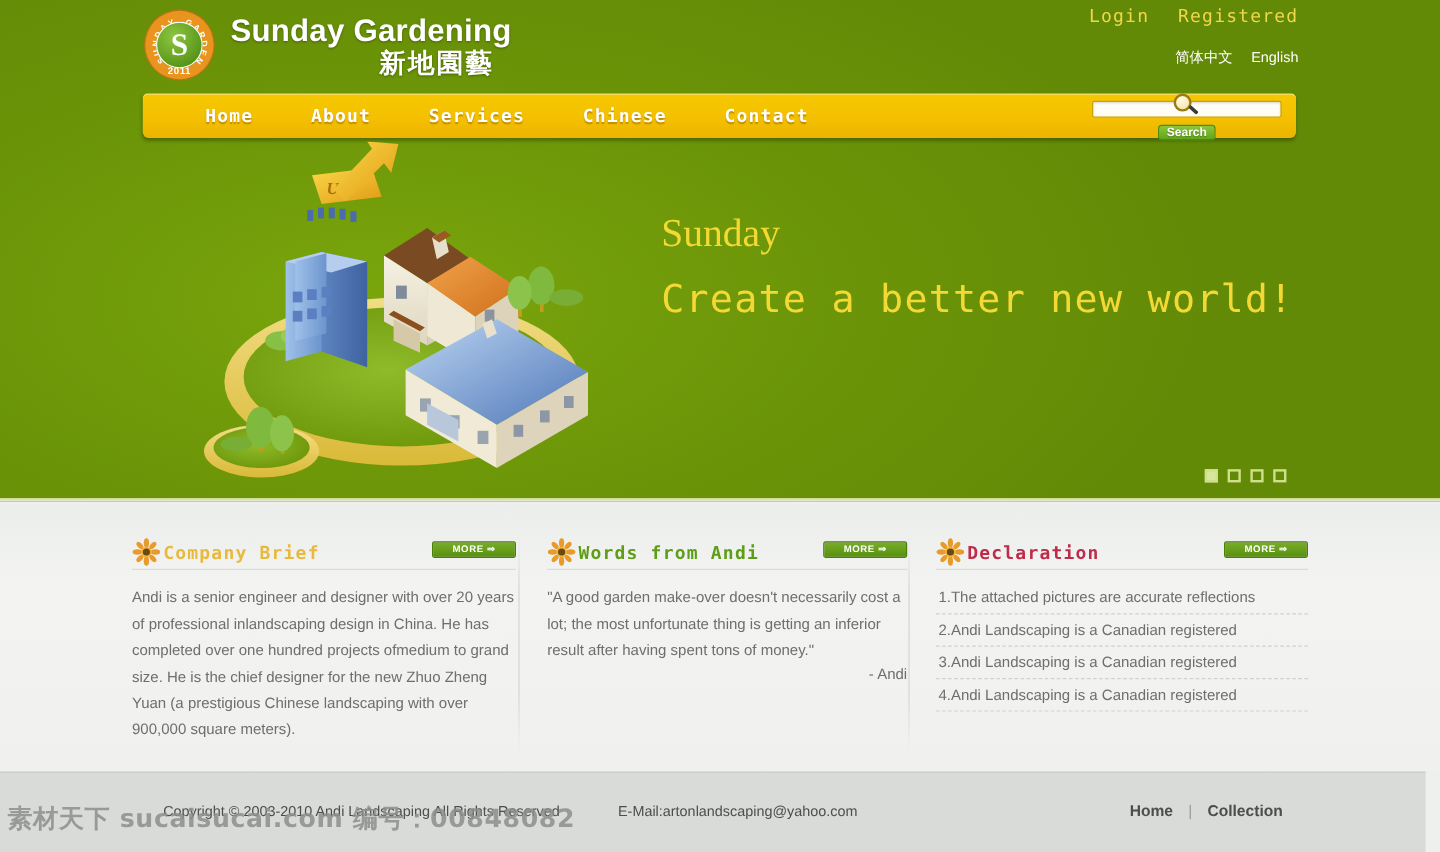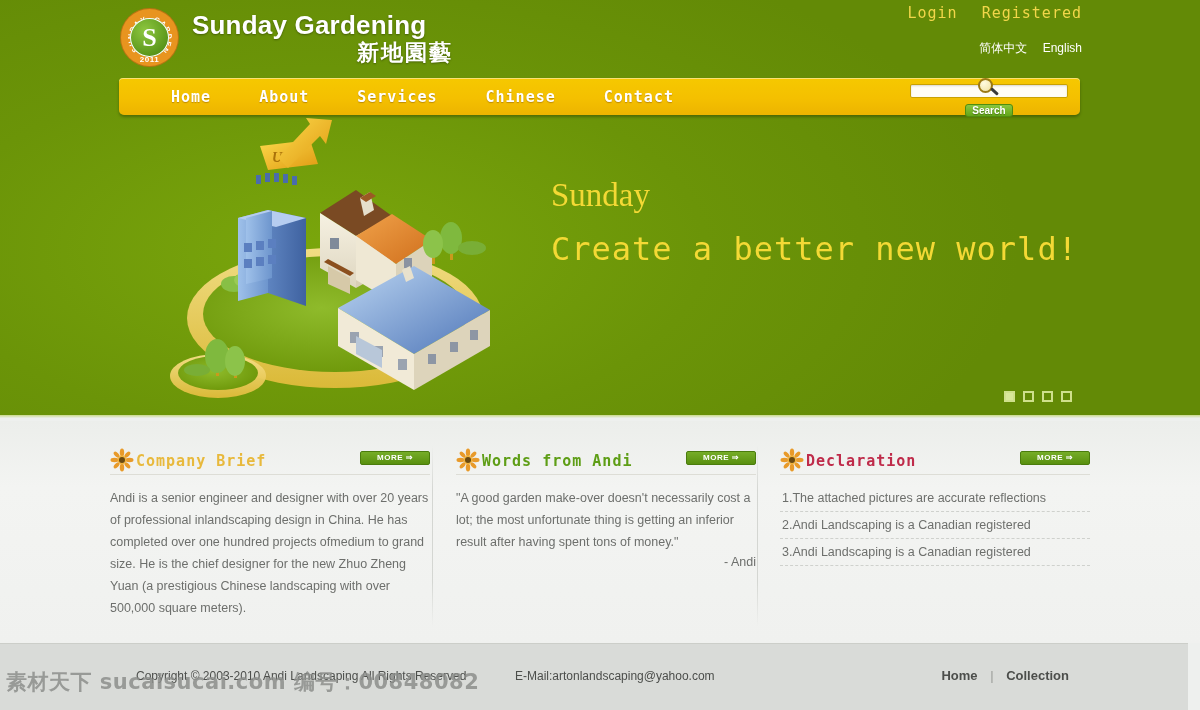--- a/index.html
+++ b/index.html
@@ -62,21 +62,20 @@
   .brand-en {
     position: absolute; left: 192px; top: 10px;
     color: #ffffff; font-size: 26px; font-weight: bold; letter-spacing: .2px;
     text-shadow: 0 1px 2px rgba(0,0,0,.35);
   }
   .brand-cn {
     position: absolute; left: 316px; top: 38px;
     color: #ffffff; font-size: 22px; font-weight: bold; letter-spacing: 2px;
     font-family: "DejaVu Sans", sans-serif;
     text-shadow: 0 1px 2px rgba(0,0,0,.35);
-    margin-left: 41px;
   }
 
   .toplinks {
     position: absolute; right: 118px; top: 4px;
     font-family: "DejaVu Sans Mono", monospace;
     font-size: 15px; color: #f2d64a; letter-spacing: 1px;
   }
   .toplinks a { color: #f2d64a; text-decoration: none; margin-left: 14px; }
   .langlinks {
     position: absolute; right: 118px; top: 40px;
@@ -437,21 +436,21 @@
             <ellipse cx="17.4" cy="6.6" rx="3.6" ry="2" transform="rotate(-45 17.4 6.6)"></ellipse>
             <ellipse cx="6.6" cy="17.4" rx="3.6" ry="2" transform="rotate(-45 6.6 17.4)"></ellipse>
           </g>
           <circle cx="12" cy="12" r="4.4" fill="#f0b33c"></circle>
           <circle cx="12" cy="12" r="3" fill="#6b4a12"></circle>
         </svg>
       </span>
       <span class="sect-title t-gold">Company Brief</span>
       <button class="more-btn">MORE ⇒</button>
     </div>
-    <p class="body-text">Andi is a senior engineer and designer with over 20 years of professional inlandscaping design in China. He has completed over one hundred projects ofmedium to grand size. He is the chief designer for the new Zhuo Zheng Yuan (a prestigious Chinese landscaping with over 500,000 square meters).</p>
+    <p class="body-text">Andi is a senior engineer and designer with over 20 years of professional inlandscaping design in China. He has completed over one hundred projects ofmedium to grand size. He is the chief designer for the new Zhuo Zheng Yuan (a prestigious Chinese landscaping with over 900,000 square meters).</p>
   </div>
 
   <div class="col col-2">
     <div class="sect-head">
       <span class="flower">
         <svg viewBox="0 0 24 24" width="24" height="24">
           <g fill="#e89a2a">
             <ellipse cx="12" cy="4.5" rx="2.2" ry="4"></ellipse>
               <ellipse cx="12" cy="19.5" rx="2.2" ry="4"></ellipse>
             <ellipse cx="4.5" cy="12" rx="4" ry="2.2"></ellipse>
@@ -490,20 +489,21 @@
           <circle cx="12" cy="12" r="3" fill="#6b4a12"></circle>
         </svg>
       </span>
       <span class="sect-title t-red">Declaration</span>
       <button class="more-btn">MORE ⇒</button>
     </div>
     <div class="decl-list">
       <div class="decl-item">1.The attached pictures are accurate reflections</div>
       <div class="decl-item">2.Andi Landscaping is a Canadian registered</div>
       <div class="decl-item">3.Andi Landscaping is a Canadian registered</div>
+      <div class="decl-item">4.Andi Landscaping is a Canadian registered</div>
     </div>
   </div>
 </div>
 
 <div class="divider div-1"></div>
 <div class="divider div-2"></div>
 
 <div class="footer">
   <div class="footer-txt">Copyright © 2003-2010 Andi Landscaping All Rights Reserved</div>
   <div class="footer-mail">E-Mail:artonlandscaping@yahoo.com</div>

